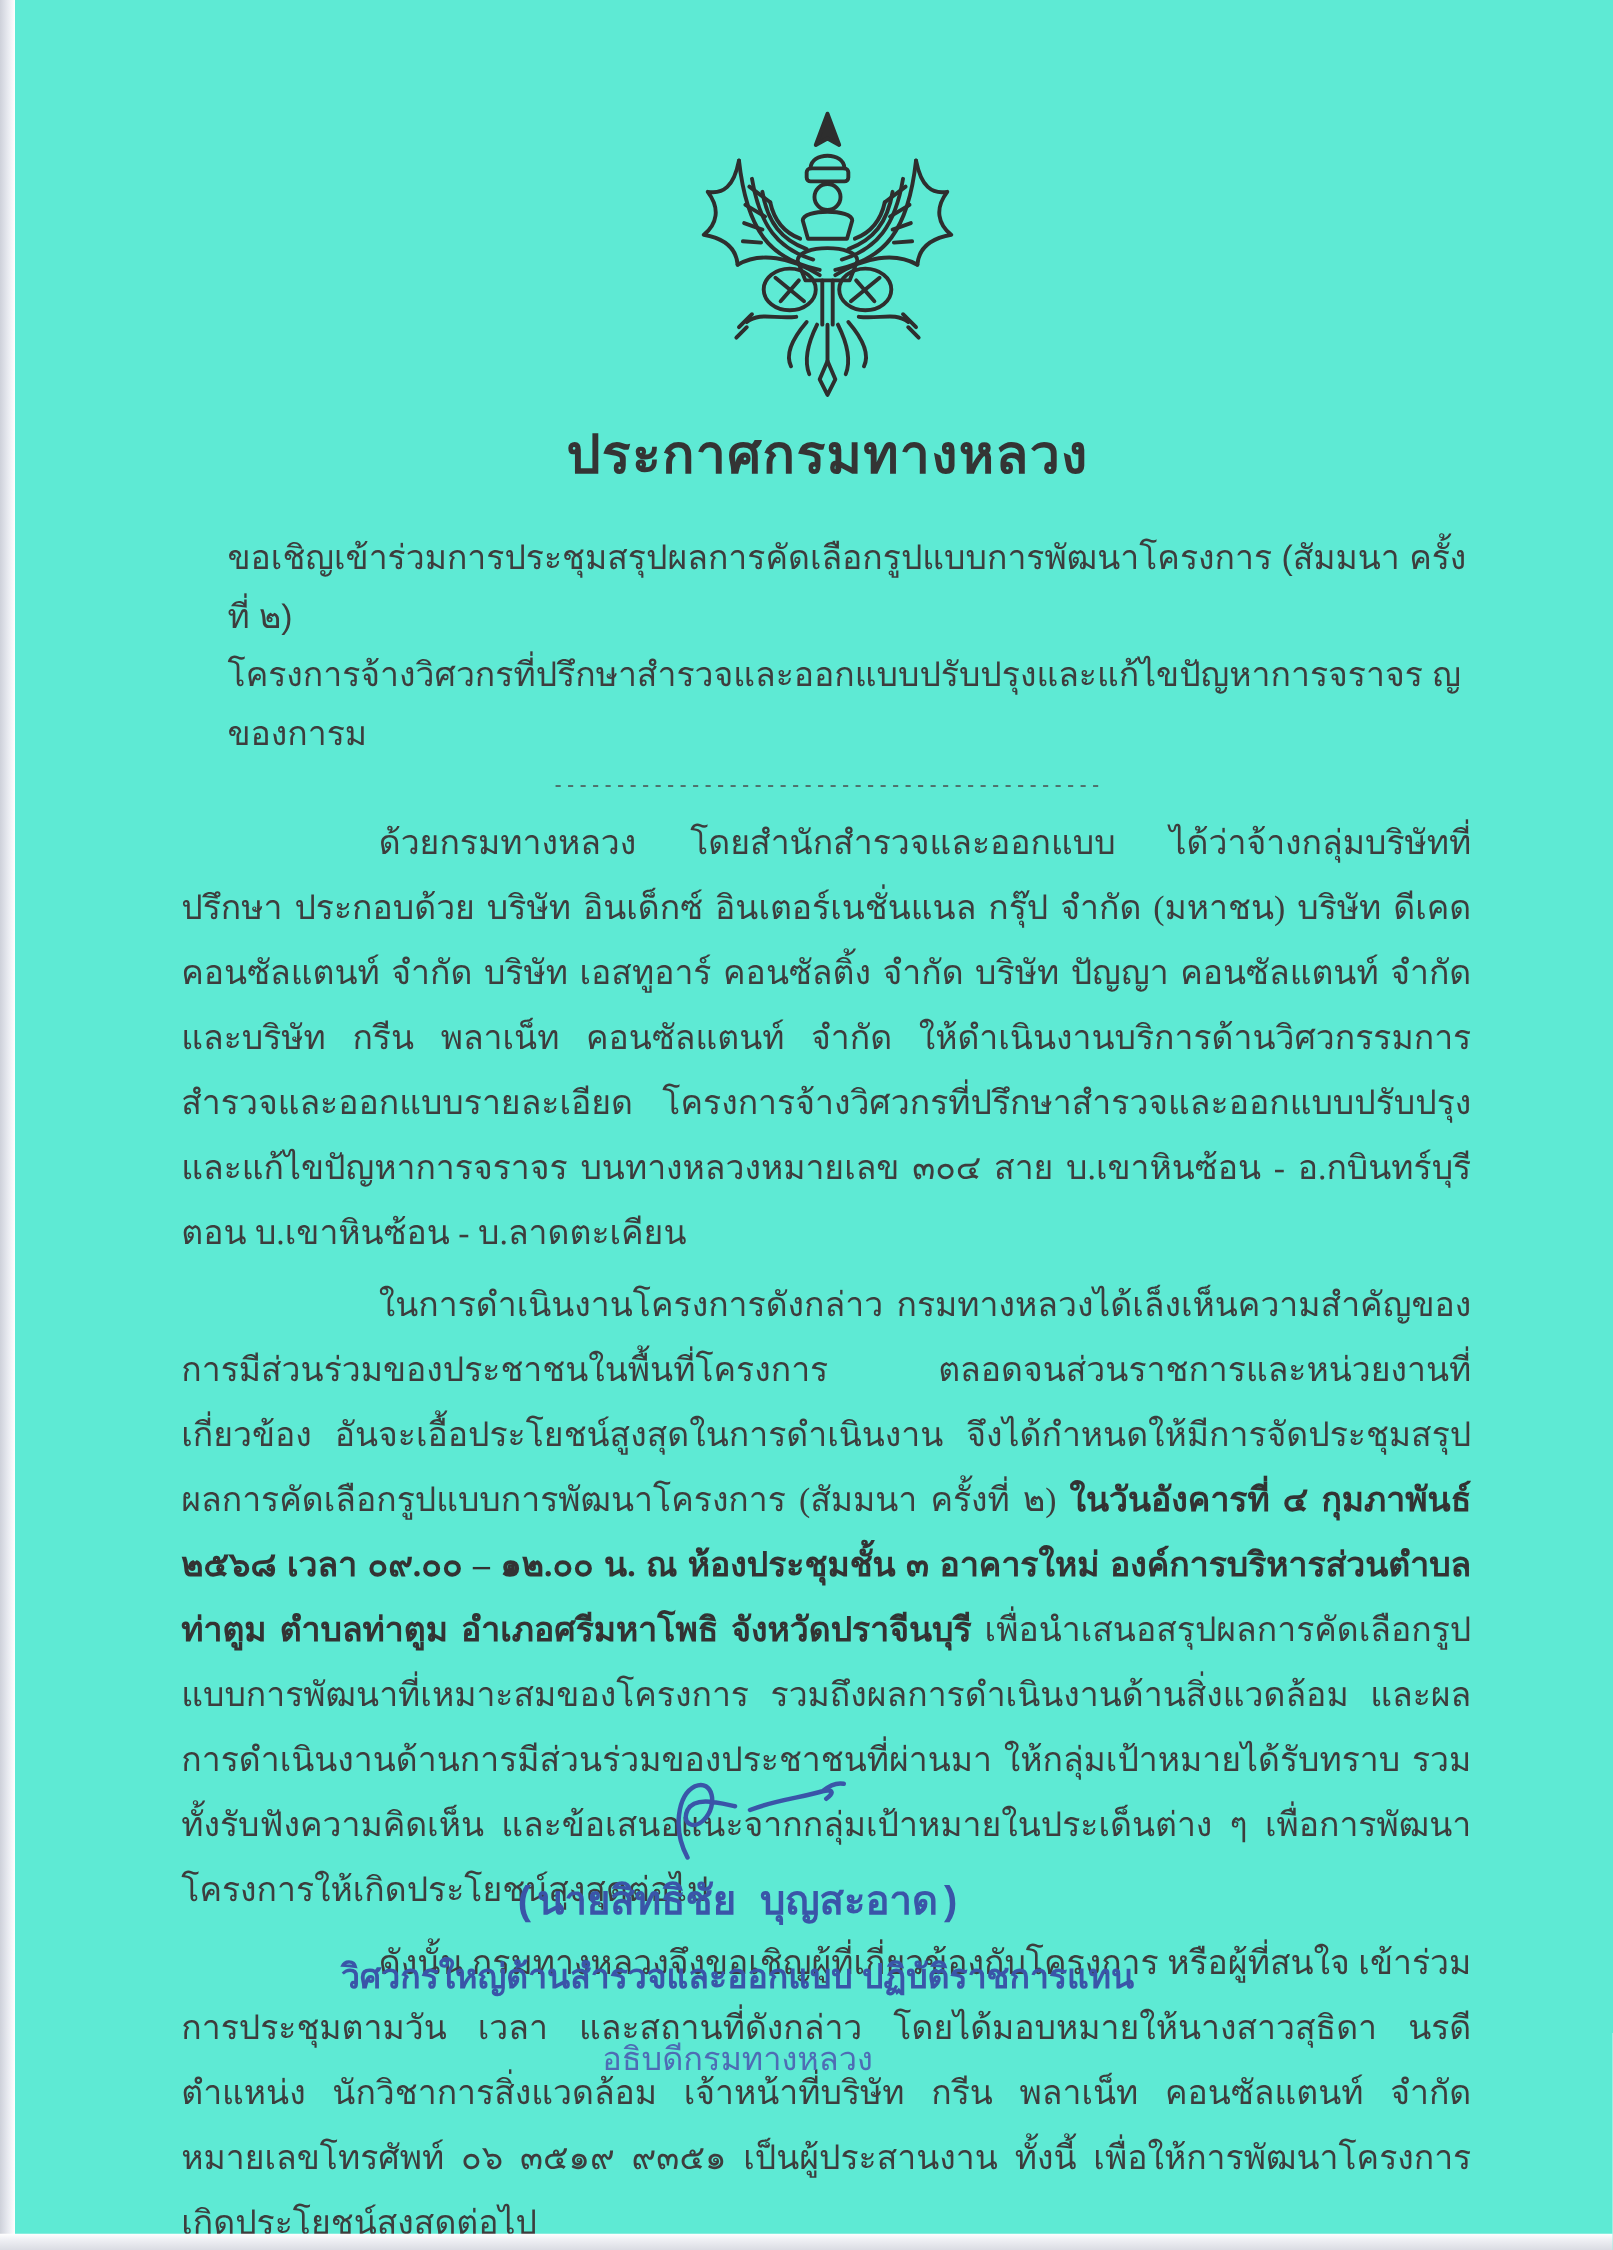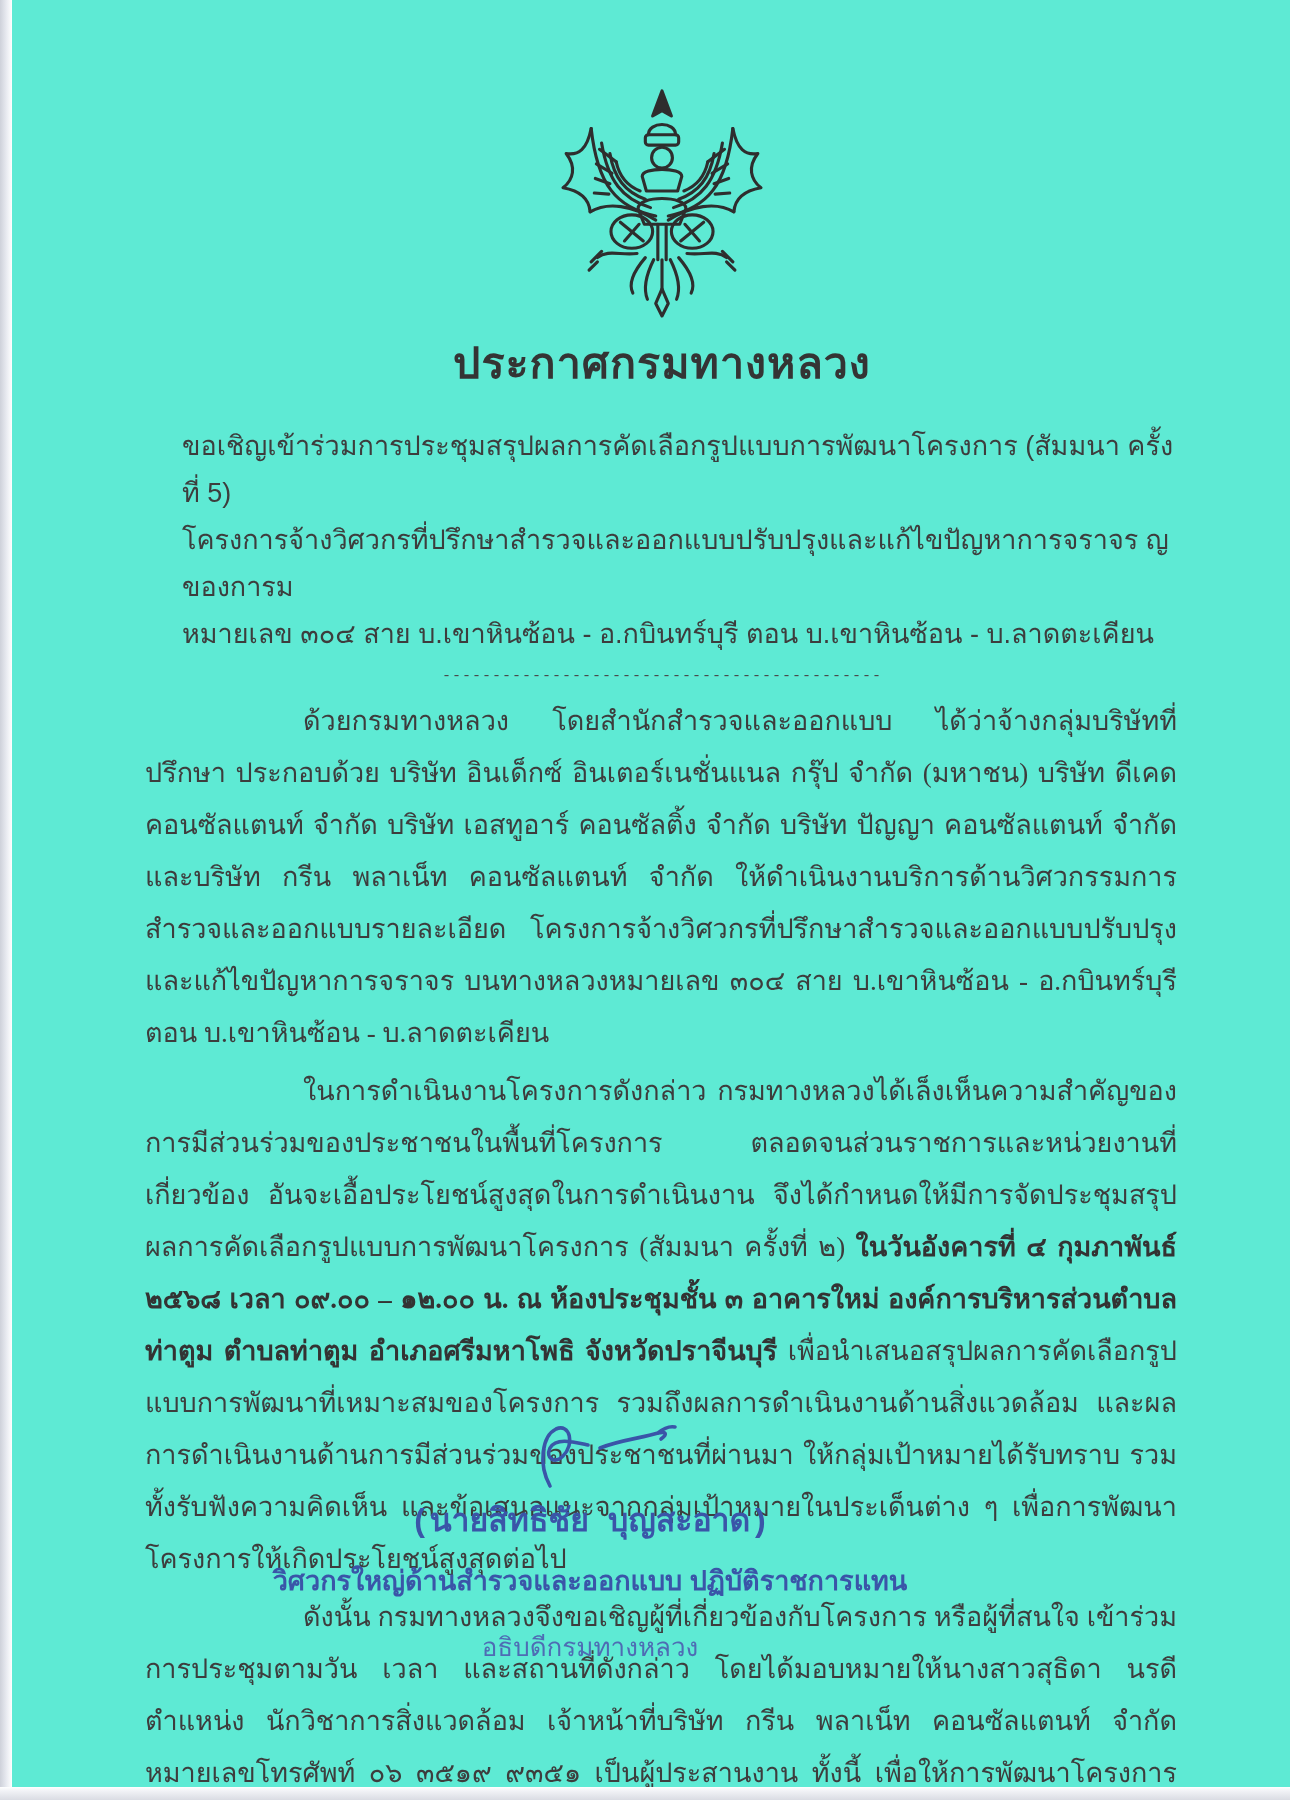--- a/index.html
+++ b/index.html
@@ -143,23 +143,22 @@
         <path d="M136,166 C148,180 152,192 148,200"></path>
         <path d="M120,196 L114,210 L120,222 L126,210 Z"></path>
       </g>
     </svg>
   </div>
 
   <h1 class="doc-title">ประกาศกรมทางหลวง</h1>
 
   <div class="subject">
     <div class="subject-lines">
-      <div>ขอเชิญเข้าร่วมการประชุมสรุปผลการคัดเลือกรูปแบบการพัฒนาโครงการ (สัมมนา ครั้งที่ 5)</div>
+      <div>ขอเชิญเข้าร่วมการประชุมสรุปผลการคัดเลือกรูปแบบการพัฒนาโครงการ (สัมมนา ครั้งที่ ๒)</div>
       <div>โครงการจ้างวิศวกรที่ปรึกษาสำรวจและออกแบบปรับปรุงและแก้ไขปัญหาการจราจร ญของการม</div>
-      <div>หมายเลข ๓๐๔ สาย บ.เขาหินซ้อน - อ.กบินทร์บุรี ตอน บ.เขาหินซ้อน - บ.ลาดตะเคียน</div>
     </div>
   </div>
 
   <div class="separator">--------------------------------------------</div>
 
   <div class="body-text">
     <p class="para">ด้วยกรมทางหลวง โดยสำนักสำรวจและออกแบบ ได้ว่าจ้างกลุ่มบริษัทที่ปรึกษา ประกอบด้วย บริษัท อินเด็กซ์ อินเตอร์เนชั่นแนล กรุ๊ป จำกัด (มหาชน) บริษัท ดีเคด คอนซัลแตนท์ จำกัด บริษัท เอสทูอาร์ คอนซัลติ้ง จำกัด บริษัท ปัญญา คอนซัลแตนท์ จำกัด และบริษัท กรีน พลาเน็ท คอนซัลแตนท์ จำกัด ให้ดำเนินงานบริการด้านวิศวกรรมการสำรวจและออกแบบรายละเอียด โครงการจ้างวิศวกรที่ปรึกษาสำรวจและออกแบบปรับปรุงและแก้ไขปัญหาการจราจร บนทางหลวงหมายเลข ๓๐๔ สาย บ.เขาหินซ้อน - อ.กบินทร์บุรี ตอน บ.เขาหินซ้อน - บ.ลาดตะเคียน</p>
     <p class="para"><span>ในการดำเนินงานโครงการดังกล่าว กรมทางหลวงได้เล็งเห็นความสำคัญของการมีส่วนร่วมของประชาชนในพื้นที่โครงการ ตลอดจนส่วนราชการและหน่วยงานที่เกี่ยวข้อง อันจะเอื้อประโยชน์สูงสุดในการดำเนินงาน จึงได้กำหนดให้มีการจัดประชุมสรุปผลการคัดเลือกรูปแบบการพัฒนาโครงการ (สัมมนา ครั้งที่ ๒) </span><span class="bold">ในวันอังคารที่ ๔ กุมภาพันธ์ ๒๕๖๘ เวลา ๐๙.๐๐ – ๑๒.๐๐ น. ณ ห้องประชุมชั้น ๓ อาคารใหม่ องค์การบริหารส่วนตำบลท่าตูม ตำบลท่าตูม อำเภอศรีมหาโพธิ จังหวัดปราจีนบุรี </span><span>เพื่อนำเสนอสรุปผลการคัดเลือกรูปแบบการพัฒนาที่เหมาะสมของโครงการ รวมถึงผลการดำเนินงานด้านสิ่งแวดล้อม และผลการดำเนินงานด้านการมีส่วนร่วมของประชาชนที่ผ่านมา ให้กลุ่มเป้าหมายได้รับทราบ รวมทั้งรับฟังความคิดเห็น และข้อเสนอแนะจากกลุ่มเป้าหมายในประเด็นต่าง ๆ เพื่อการพัฒนาโครงการให้เกิดประโยชน์สูงสุดต่อไป</span></p>
     <p class="para">ดังนั้น กรมทางหลวงจึงขอเชิญผู้ที่เกี่ยวข้องกับโครงการ หรือผู้ที่สนใจ เข้าร่วมการประชุมตามวัน เวลา และสถานที่ดังกล่าว โดยได้มอบหมายให้นางสาวสุธิดา นรดี ตำแหน่ง นักวิชาการสิ่งแวดล้อม เจ้าหน้าที่บริษัท กรีน พลาเน็ท คอนซัลแตนท์ จำกัด หมายเลขโทรศัพท์ ๐๖ ๓๕๑๙ ๙๓๕๑ เป็นผู้ประสานงาน ทั้งนี้ เพื่อให้การพัฒนาโครงการเกิดประโยชน์สูงสุดต่อไป</p>
   </div>

